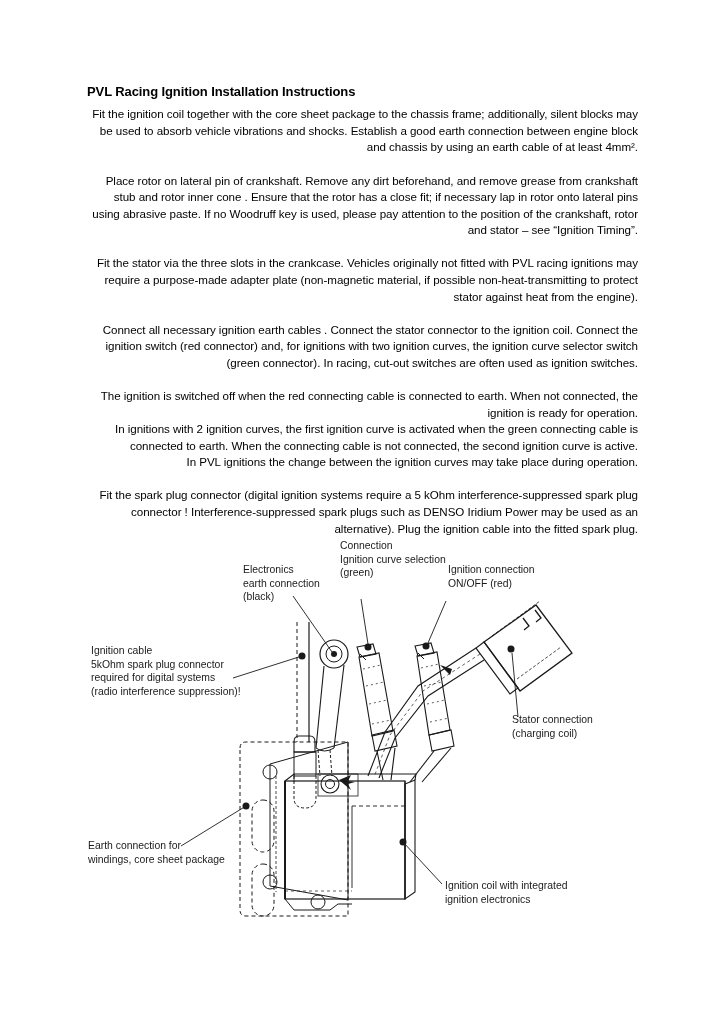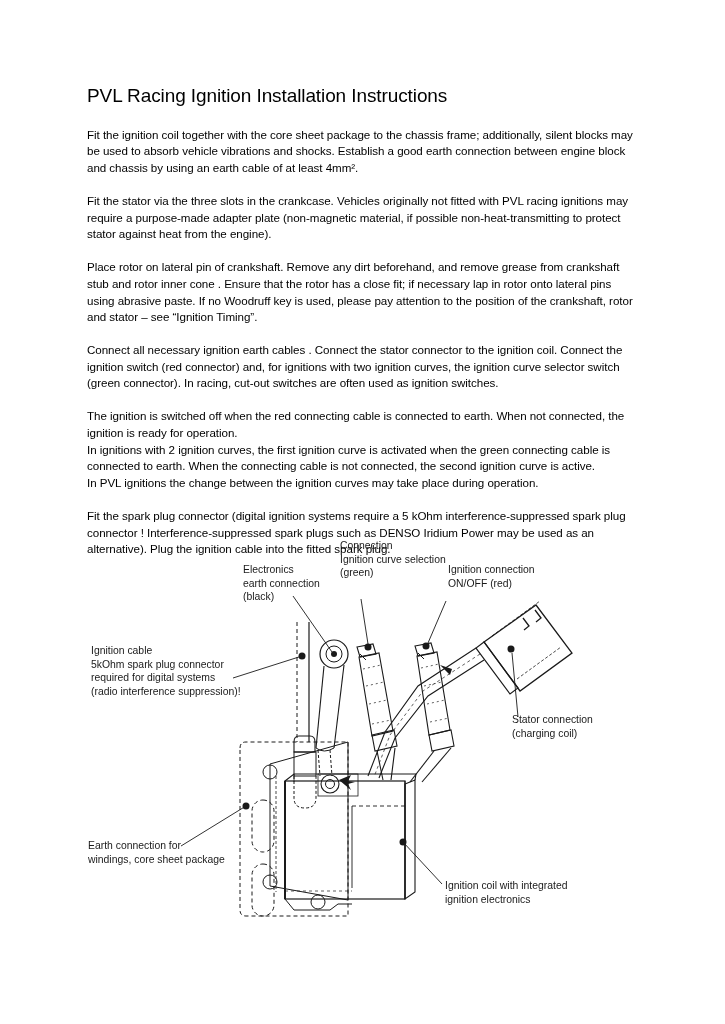--- a/index.html
+++ b/index.html
@@ -20,31 +20,31 @@
     overflow: hidden;
     margin: 0 auto;
   }
   .content {
     position: absolute;
     left: 87px;
     top: 84px;
     width: 551px;
   }
   h1.doc-title {
-    font-size: 19px;
-    font-weight: normal;
-    margin: 0 0 19px 0;
+    font-size: 13px;
+    font-weight: bold;
+    margin: 0 0 6px 0;
     letter-spacing: -0.1px;
     line-height: 1.25;
   }
   p.para {
     font-size: 11.6px;
     line-height: 16.6px;
     margin: 0 0 16.5px 0;
-    text-align: left;
+    text-align: right;
     letter-spacing: -0.05px;
   }
   p.para.tight {
     margin-bottom: 0;
   }
   
   .diagram {
     position: absolute;
     left: 80px;
     top: 536px;
@@ -67,23 +67,23 @@
 
 <div class="page">
 
   <div class="content">
 
     <h1 class="doc-title">PVL Racing Ignition Installation Instructions</h1>
 
     <p class="para">Fit the ignition coil together with the core sheet package to the chassis frame; additionally, silent blocks may be used to absorb vehicle vibrations and shocks. Establish a good earth connection between engine block and chassis by using an earth cable of at least 4mm².</p>
 
 
+    <p class="para">Place rotor on lateral pin of crankshaft. Remove any dirt beforehand, and remove grease from crankshaft stub and rotor inner cone . Ensure that the rotor has a close fit; if necessary lap in rotor onto lateral pins using abrasive paste. If no Woodruff key is used, please pay attention to the position of the crankshaft, rotor and stator – see “Ignition Timing”.</p>
+
     <p class="para">Fit the stator via the three slots in the crankcase. Vehicles originally not fitted with PVL racing ignitions may require a purpose-made adapter plate (non-magnetic material, if possible non-heat-transmitting to protect stator against heat from the engine).</p>
-
-    <p class="para">Place rotor on lateral pin of crankshaft. Remove any dirt beforehand, and remove grease from crankshaft stub and rotor inner cone . Ensure that the rotor has a close fit; if necessary lap in rotor onto lateral pins using abrasive paste. If no Woodruff key is used, please pay attention to the position of the crankshaft, rotor and stator – see “Ignition Timing”.</p>
 
     <p class="para">Connect all necessary ignition earth cables . Connect the stator connector to the ignition coil. Connect the ignition switch (red connector) and, for ignitions with two ignition curves, the ignition curve selector switch (green connector). In racing, cut-out switches are often used as ignition switches.</p>
 
     <p class="para" style="white-space: pre-line;">The ignition is switched off when the red connecting cable is connected to earth. When not connected, the ignition is ready for operation.
 In ignitions with 2 ignition curves, the first ignition curve is activated when the green connecting cable is connected to earth. When the connecting cable is not connected, the second ignition curve is active.
 In PVL ignitions the change between the ignition curves may take place during operation.</p>
 
     <p class="para tight">Fit the spark plug connector (digital ignition systems require a 5 kOhm interference-suppressed spark plug connector ! Interference-suppressed spark plugs such as DENSO Iridium Power may be used as an alternative). Plug the ignition cable into the fitted spark plug.</p>
 
   </div>

